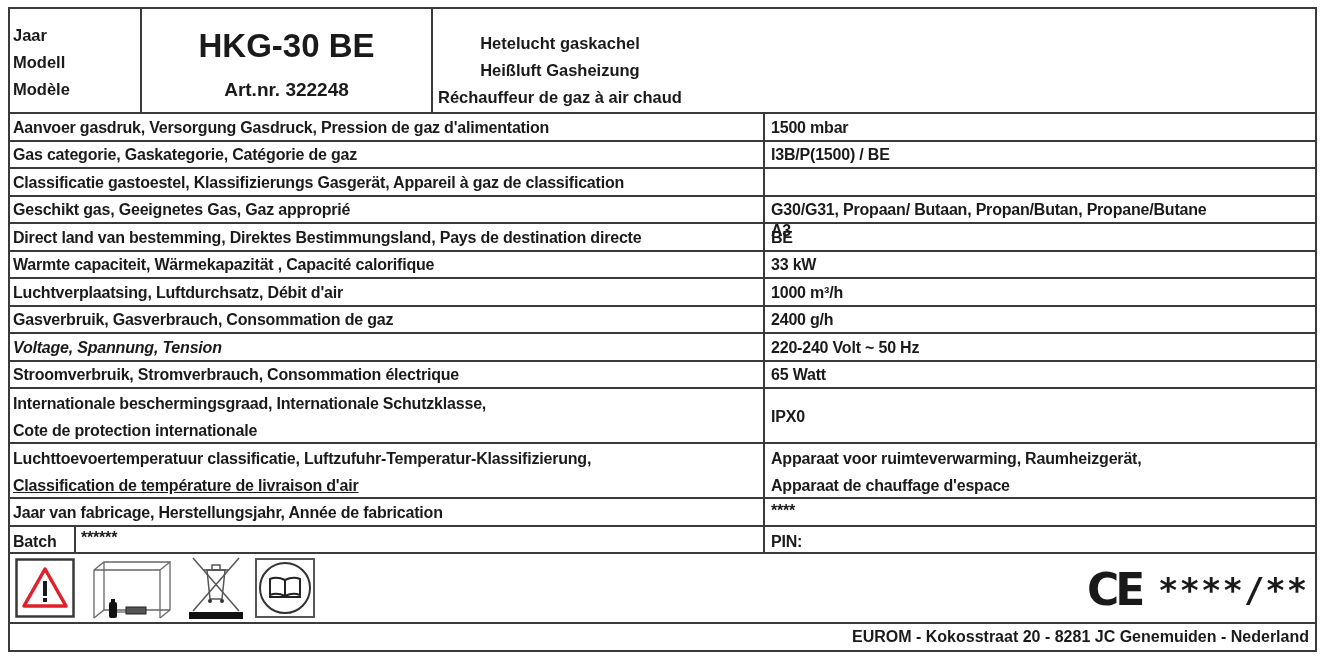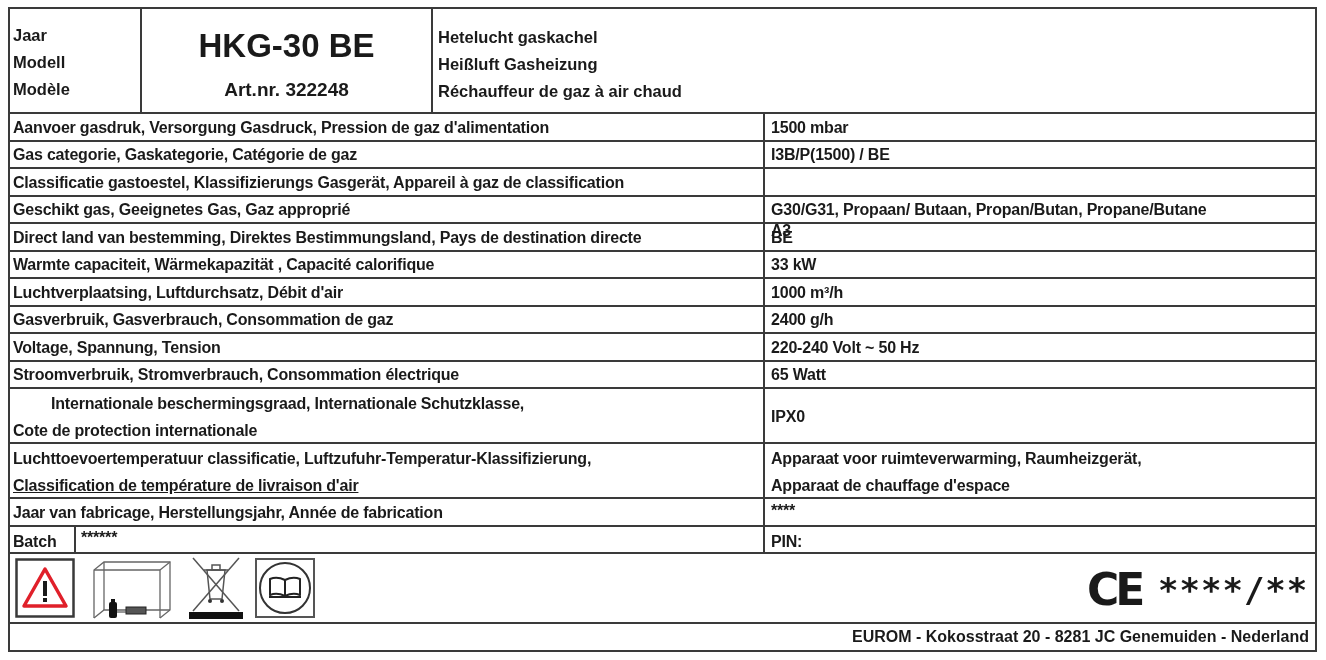--- a/index.html
+++ b/index.html
@@ -9,21 +9,21 @@
              border: 2px solid #3a3a3a; box-sizing: border-box; }
     .hline { position: absolute; height: 2px; background: #3a3a3a; }
     .vline { position: absolute; width: 2px; background: #3a3a3a; }
     .txt { position: absolute; font-weight: bold; font-size: 16px; line-height: 20px; white-space: nowrap;
            letter-spacing: -0.2px; }
     .model-labels { position: absolute; left: 13px; top: 22px; font-weight: bold; font-size: 16.5px; line-height: 27px; }
     .model-name { position: absolute; left: 141px; width: 291px; top: 26px; text-align: center;
                   font-weight: bold; font-size: 33px; line-height: 40px; }
     .art-nr { position: absolute; left: 141px; width: 291px; top: 79px; text-align: center;
               font-weight: bold; font-size: 19px; line-height: 22px; }
-    .desc { position: absolute; left: 438px; top: 24px; font-weight: bold; font-size: 16.5px; line-height: 27px; }
+    .desc { position: absolute; left: 438px; top: 30px; font-weight: bold; font-size: 16.5px; line-height: 27px; text-align: center; }
     .icon { position: absolute; }
     .ce-mark { position: absolute; left: 1087px; top: 566px; font-weight: bold; font-size: 44px; line-height: 48px;
                letter-spacing: -4px; font-family: "DejaVu Sans", sans-serif; }
     .ce-number { position: absolute; left: 1158px; top: 570px; font-weight: bold; font-size: 34px; line-height: 40px;
                  letter-spacing: 1px; font-family: "DejaVu Sans Mono", monospace; }
     .footer { position: absolute; left: 10px; width: 1299px; top: 627px; text-align: right;
               font-weight: bold; font-size: 16px; line-height: 20px; }
   </style>
 </head>
 <body>
@@ -66,23 +66,23 @@
 <div class="hline" style="left:8px; width:1309px; top:622px;"></div>
 
 <div class="txt" style="left:13px; top:118px;">Aanvoer gasdruk, Versorgung Gasdruck, Pression de gaz d'alimentation</div>
 <div class="txt" style="left:13px; top:145px;">Gas categorie, Gaskategorie, Catégorie de gaz</div>
 <div class="txt" style="left:13px; top:173px;">Classificatie gastoestel, Klassifizierungs Gasgerät, Appareil à gaz de classification</div>
 <div class="txt" style="left:13px; top:200px;">Geschikt gas, Geeignetes Gas, Gaz approprié</div>
 <div class="txt" style="left:13px; top:228px;">Direct land van bestemming, Direktes Bestimmungsland, Pays de destination directe</div>
 <div class="txt" style="left:13px; top:255px;">Warmte capaciteit, Wärmekapazität , Capacité calorifique</div>
 <div class="txt" style="left:13px; top:283px;">Luchtverplaatsing, Luftdurchsatz, Débit d'air</div>
 <div class="txt" style="left:13px; top:310px;">Gasverbruik,  Gasverbrauch, Consommation de gaz</div>
-<div class="txt" style="left:13px; top:338px;">Voltage, Spannung, Tension</div>
+<div class="txt" style="left:13px; top:338px;font-style:italic;">Voltage, Spannung, Tension</div>
 <div class="txt" style="left:13px; top:365px;">Stroomverbruik, Stromverbrauch, Consommation électrique</div>
-<div class="txt" style="left:13px; top:394px;margin-left:38px;">Internationale beschermingsgraad, Internationale Schutzklasse,</div>
+<div class="txt" style="left:13px; top:394px;">Internationale beschermingsgraad, Internationale Schutzklasse,</div>
 <div class="txt" style="left:13px; top:421px;">Cote de protection internationale</div>
 <div class="txt" style="left:13px; top:449px;">Luchttoevoertemperatuur classificatie, Luftzufuhr-Temperatur-Klassifizierung,</div>
 <div class="txt" style="left:13px; top:476px;text-decoration:underline;">Classification de température de livraison d'air</div>
 <div class="txt" style="left:13px; top:503px;">Jaar van fabricage, Herstellungsjahr, Année de fabrication</div>
 
 <div class="txt" style="left:771px; top:118px;">1500 mbar</div>
 <div class="txt" style="left:771px; top:145px;">I3B/P(1500) / BE</div>
 <div class="txt" style="left:771px; top:173px;margin-top:48px;">A3</div>
 <div class="txt" style="left:771px; top:200px;">G30/G31, Propaan/ Butaan, Propan/Butan, Propane/Butane</div>
 <div class="txt" style="left:771px; top:228px;">BE</div>

